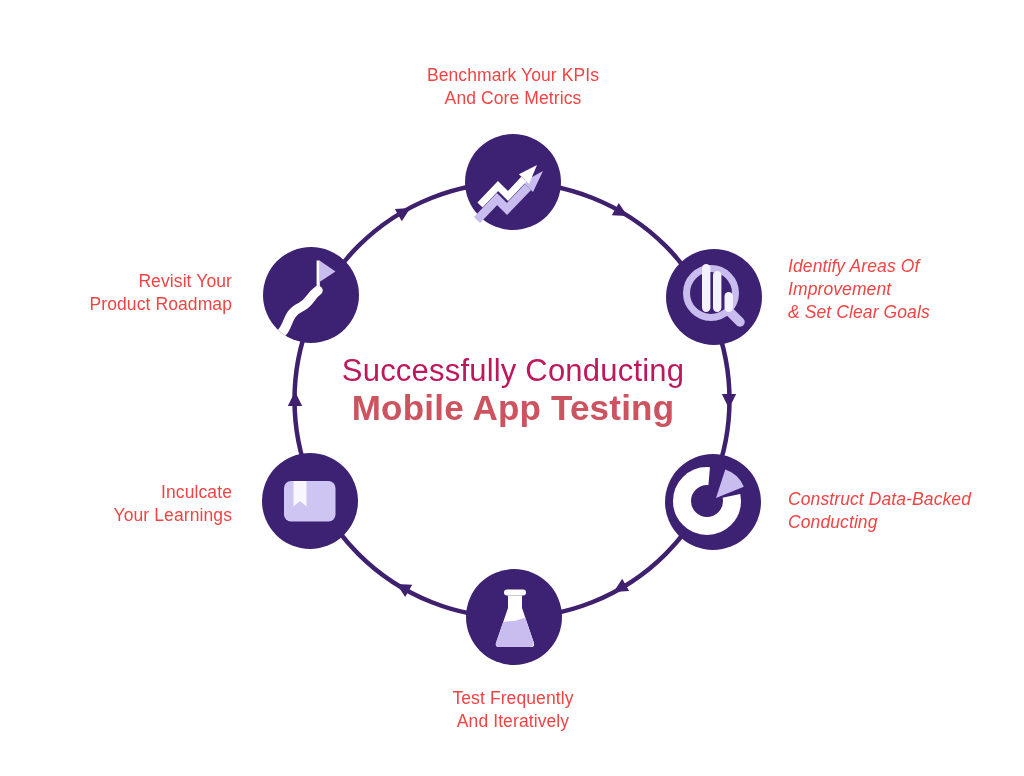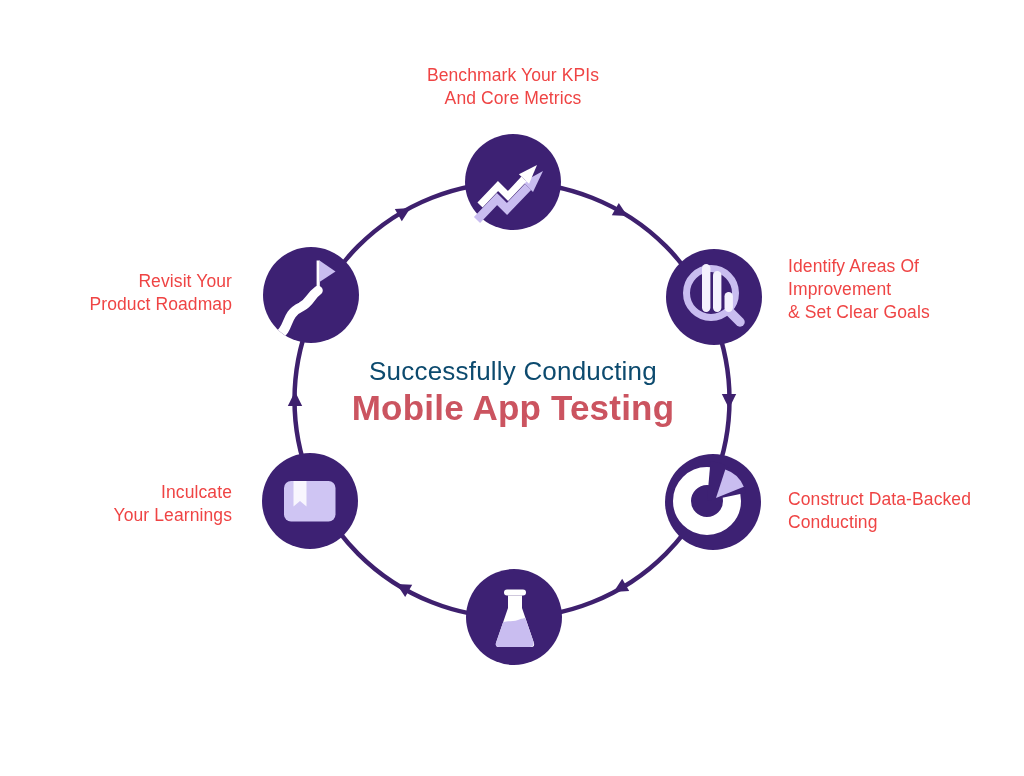--- a/index.html
+++ b/index.html
@@ -14,30 +14,30 @@
   .label{
     position:absolute;
     font-size:17.5px;
     line-height:23px;
     color:#ef4444;
     white-space:pre-line;
     letter-spacing:.1px;
   }
   .label.align-center{text-align:center;}
   .label.align-right{text-align:right;}
-  .label.align-left{text-align:left;}
+  .label.align-left{text-align:left;font-style:italic;}
   .center-title{
     position:absolute;
     left:313px;top:356px;width:400px;
     text-align:center;
   }
   .center-title .line1{
-    font-size:26px;
+    font-size:31px;
     line-height:30px;
-    color:#0c4a6e;
+    color:#be185d;
     letter-spacing:.2px;
   }
   .center-title .line2{
     margin-top:5px;
     font-size:35px;
     line-height:33px;
     font-weight:700;
     color:#cb5460;
     letter-spacing:.2px;
   }
@@ -123,20 +123,22 @@
   <div class="label align-center" style="left:313px;top:64px;width:400px;">Benchmark Your KPIs
 And Core Metrics</div>
 
   <div class="label align-left" style="left:788px;top:255px;width:210px;">Identify Areas Of
 Improvement
 &amp; Set Clear Goals</div>
 
   <div class="label align-left" style="left:788px;top:488px;width:220px;">Construct Data-Backed
 Conducting</div>
 
+  <div class="label align-center" style="left:313px;top:687px;width:400px;">Test Frequently
+And Iteratively</div>
 
   <div class="label align-right" style="left:12px;top:270px;width:220px;">Revisit Your
 Product Roadmap</div>
 
   <div class="label align-right" style="left:12px;top:481px;width:220px;">Inculcate
 Your Learnings</div>
 
   <div class="center-title">
     <div class="line1">Successfully Conducting</div>
     <div class="line2">Mobile App Testing</div>

